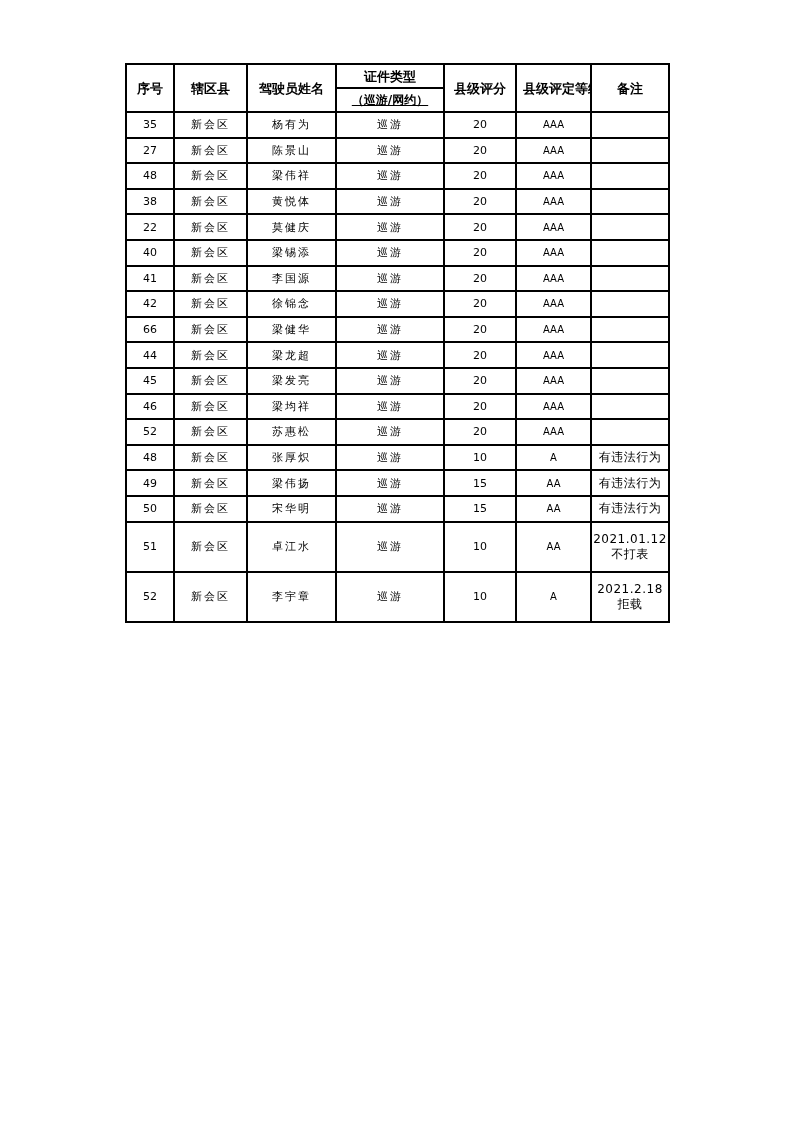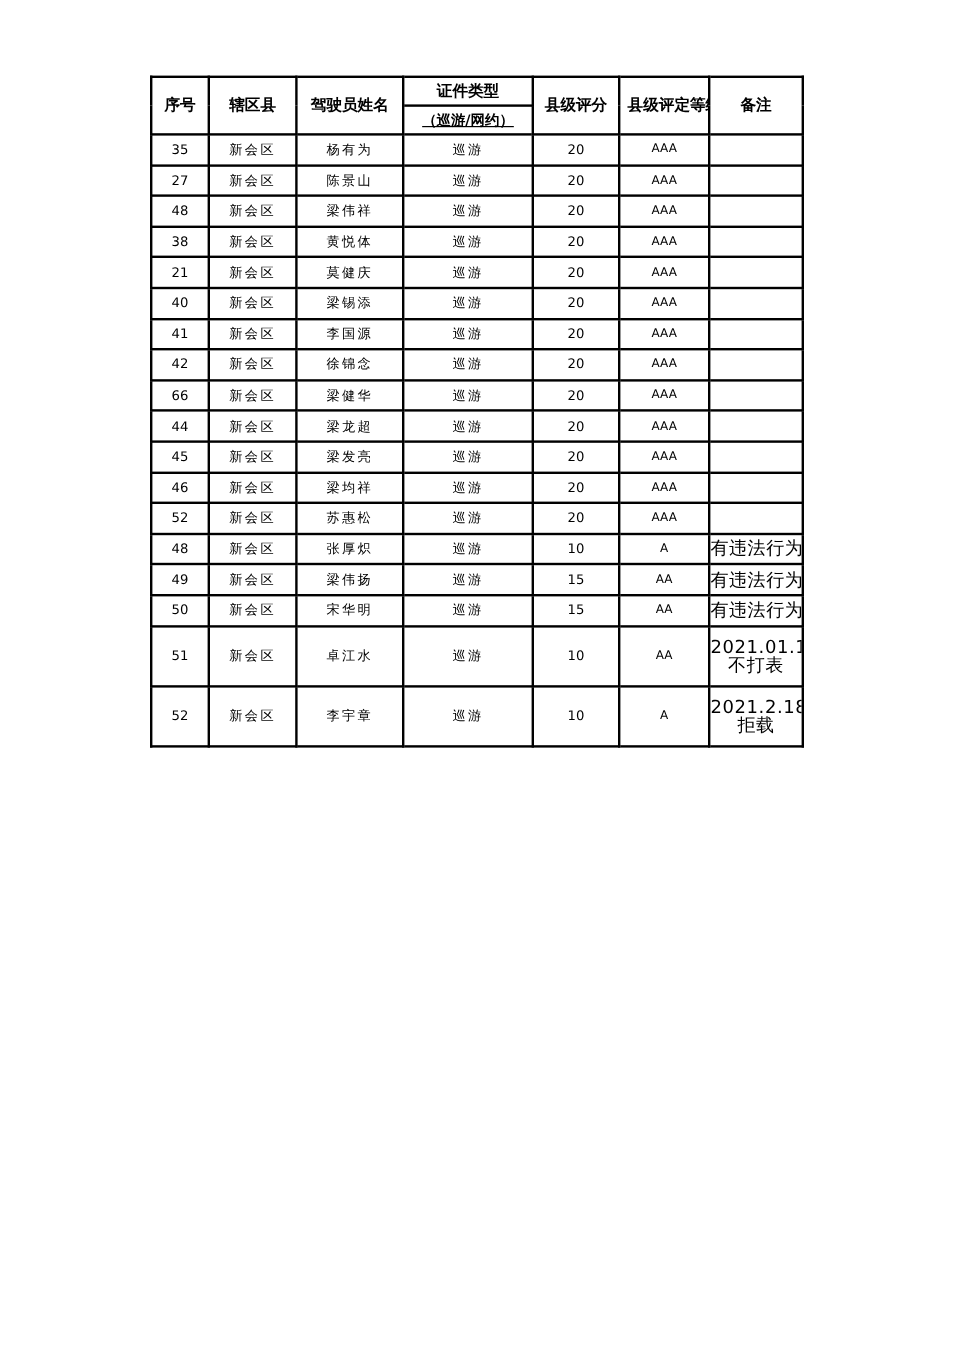--- a/index.html
+++ b/index.html
@@ -12,21 +12,21 @@
   }
   table.roster td, table.roster th {
     border: 2px solid #000; padding: 0; text-align: center; vertical-align: middle;
     overflow: hidden; white-space: nowrap;
   }
   th { font-weight: bold; font-size: 13px; line-height: 15px; }
   th.sub-top { height: 22px; border-bottom: 1px solid #000; }
   th.sub-bot { height: 22px; border-top: 1px solid #000; font-size: 12px; text-decoration: underline; }
   td { font-size: 11px; height: 23.6px; }
   td.tall { height: 48px; }
-  td.remark { font-size: 15px; line-height: 15px; white-space: normal; letter-spacing: 0.5px; }
+  td.remark { font-size: 12px; line-height: 15px; white-space: normal; letter-spacing: 0.5px; }
   td.name, td.district, td.type { letter-spacing: 2px; }
   td.grade { font-size: 10px; margin-top: 32px; }
   .wrap { white-space: normal; }
 </style>
 </head>
 <body>
 
 <table class="roster">
   <colgroup>
     <col style="width:48px">
@@ -90,21 +90,21 @@
         <td class="district">新会区</td>
         <td class="name">黄悦体</td>
         <td class="type">巡游</td>
         <td class="score">20</td>
         <td class="grade">AAA</td>
         <td class="remark">
           <div></div>
         </td>
       </tr>
       <tr>
-        <td class="seq">21</td>
+        <td class="seq">22</td>
         <td class="district">新会区</td>
         <td class="name">莫健庆</td>
         <td class="type">巡游</td>
         <td class="score">20</td>
         <td class="grade">AAA</td>
         <td class="remark">
           <div></div>
         </td>
       </tr>
       <tr>

